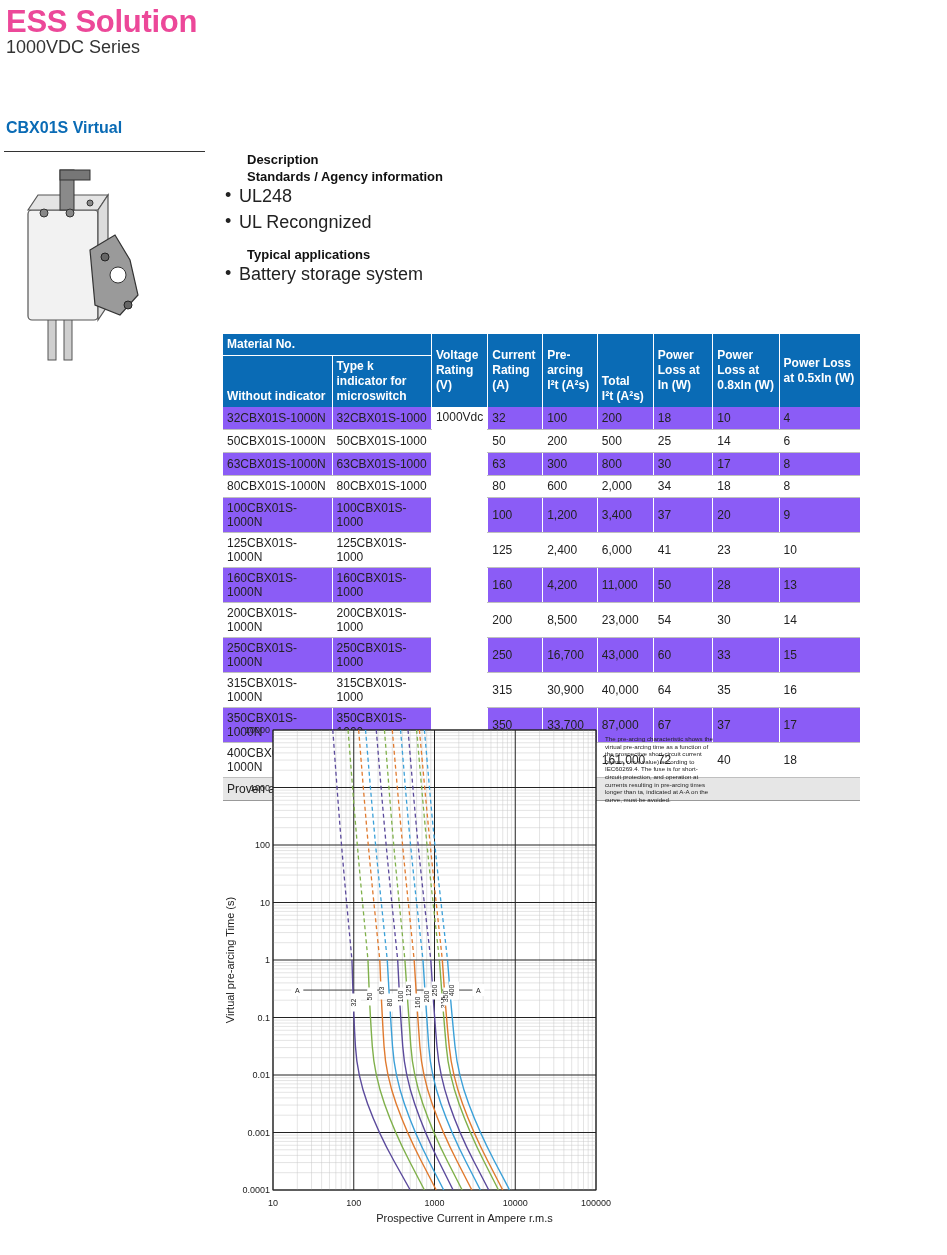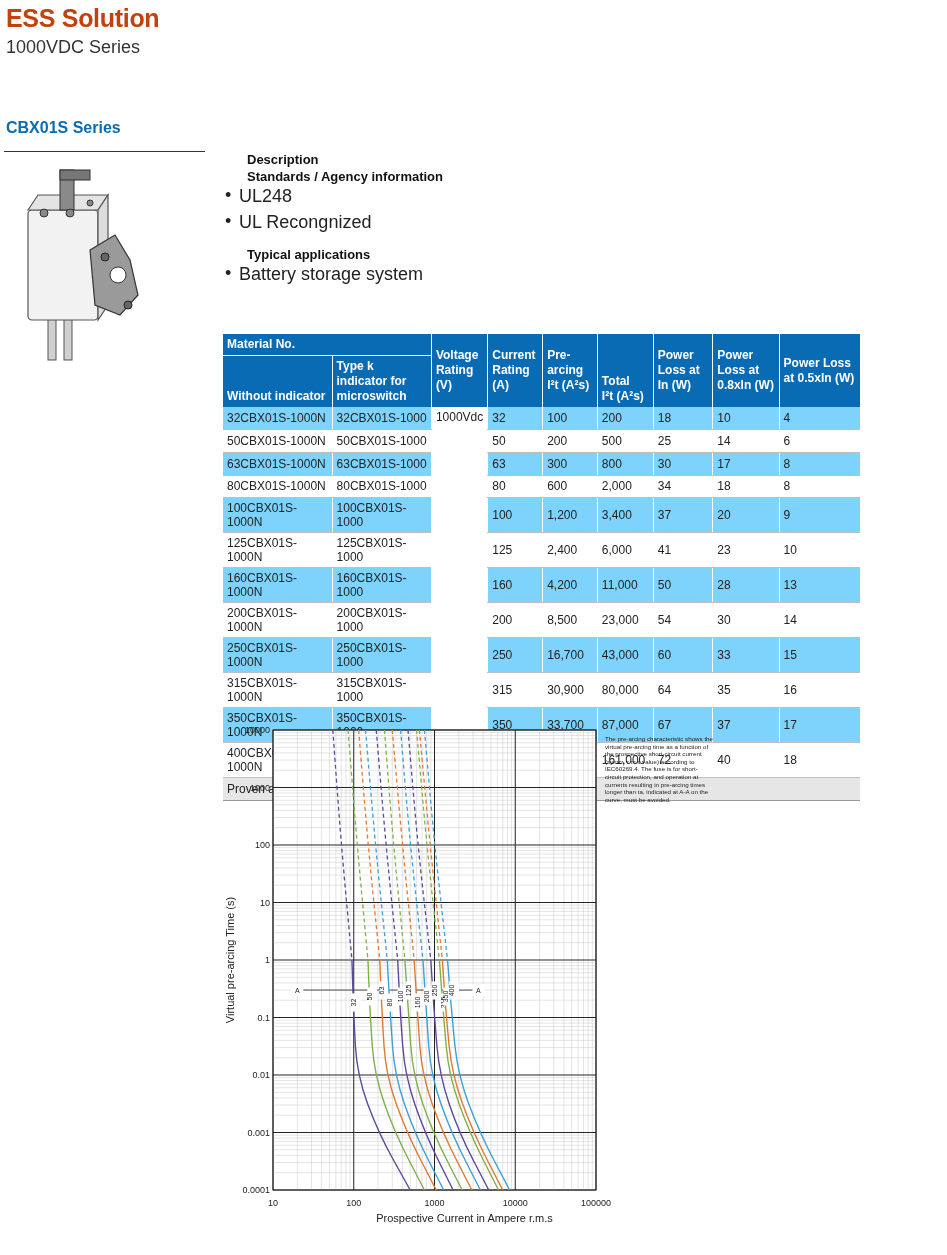--- a/index.html
+++ b/index.html
@@ -3,21 +3,21 @@
 <meta charset="utf-8">
 <style>
   * { box-sizing: border-box; margin: 0; padding: 0; }
   body {
     width: 947px; height: 1255px; background: #ffffff;
     font-family: "Liberation Sans", sans-serif; color: #222;
     position: relative; overflow: hidden;
   }
   .title {
     position: absolute; left: 6px; top: 4px;
-    font-size: 25px; font-weight: bold; color: #c2410c; letter-spacing: -0.3px;
+    font-size: 31px; font-weight: bold; color: #ec4899; letter-spacing: -0.3px;
   }
   .subtitle {
     position: absolute; left: 6px; top: 37px;
     font-size: 18px; color: #333;
   }
   .series-title {
     position: absolute; left: 6px; top: 119px;
     font-size: 16px; font-weight: bold; color: #0a6bb5;
   }
   .series-rule {
@@ -41,37 +41,37 @@
     vertical-align: top; padding: 3px 4px; line-height: 15px; font-size: 12px;
     border-left: 1px solid #ffffff;
   }
   table.spec th:first-child { border-left: none; }
   table.spec th.sub { vertical-align: bottom; }
   table.spec td {
     padding: 3px 4px; height: 22.7px; border-bottom: 1px solid #bfbfbf;
     border-left: 1px solid #ffffff; vertical-align: middle; font-size: 12px;
   }
   table.spec td:first-child { border-left: none; }
-  table.spec tr.odd td { background: #7dd3fc; }
+  table.spec tr.odd td { background: #8b5cf6; }
   table.spec tr.even td { background: #ffffff; }
   table.spec td.voltage { background: #ffffff !important; vertical-align: top; }
   table.spec tr.footnote td { background: #e6e6e6; border-bottom: 1px solid #999; }
 
   .chart-wrap { position: absolute; left: 220px; top: 720px; width: 500px; height: 510px; }
   .chart-note {
     position: absolute; left: 605px; top: 735px; width: 108px;
     font-size: 6.2px; line-height: 7.6px; color: #222;
   }
 </style>
 </head>
 <body>
 
 <div class="title">ESS Solution</div>
 <div class="subtitle">1000VDC Series</div>
-<div class="series-title">CBX01S Series</div>
+<div class="series-title">CBX01S Virtual</div>
 <div class="series-rule"></div>
 
 <svg class="product-image" viewBox="0 0 125 200">
   <rect x="28" y="150" width="8" height="45" fill="#cfcfcf" stroke="#555" stroke-width="1"></rect>
   <rect x="44" y="150" width="8" height="45" fill="#cfcfcf" stroke="#555" stroke-width="1"></rect>
   <rect x="8" y="45" width="70" height="110" rx="4" fill="#f2f2f2" stroke="#555" stroke-width="1.2"></rect>
   <path d="M8 45 L18 30 L88 30 L78 45 Z" fill="#e4e4e4" stroke="#555" stroke-width="1.2"></path>
   <path d="M78 45 L88 30 L88 140 L78 155 Z" fill="#dcdcdc" stroke="#555" stroke-width="1.2"></path>
   <rect x="40" y="5" width="14" height="40" fill="#8a8a8a" stroke="#333" stroke-width="1"></rect>
   <rect x="40" y="5" width="30" height="10" fill="#777" stroke="#333" stroke-width="1"></rect>
@@ -215,21 +215,21 @@
         <td>43,000</td>
         <td>60</td>
         <td>33</td>
         <td>15</td>
       </tr>
       <tr class="even">
         <td>315CBX01S-1000N</td>
         <td>315CBX01S-1000</td>
         <td>315</td>
         <td>30,900</td>
-        <td>80,000</td>
+        <td>40,000</td>
         <td>64</td>
         <td>35</td>
         <td>16</td>
       </tr>
       <tr class="odd">
         <td>350CBX01S-1000N</td>
         <td>350CBX01S-1000</td>
         <td>350</td>
         <td>33,700</td>
         <td>87,000</td>

